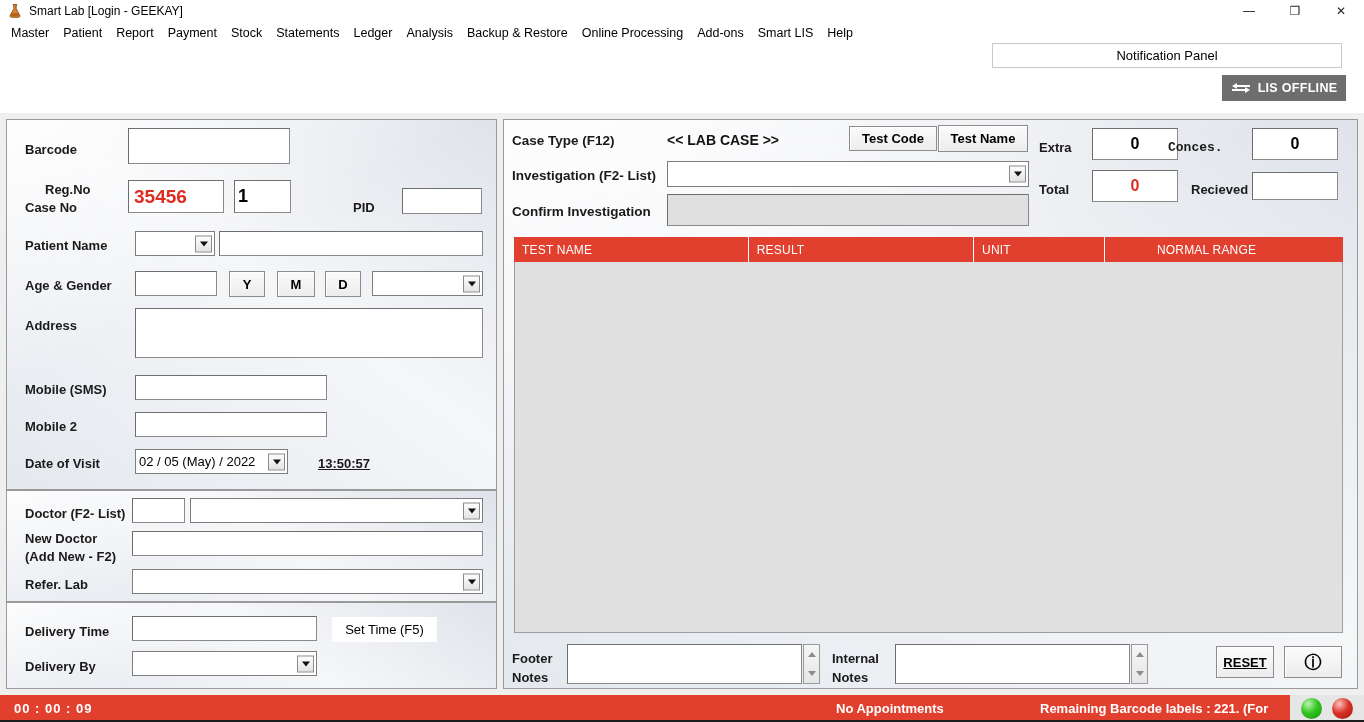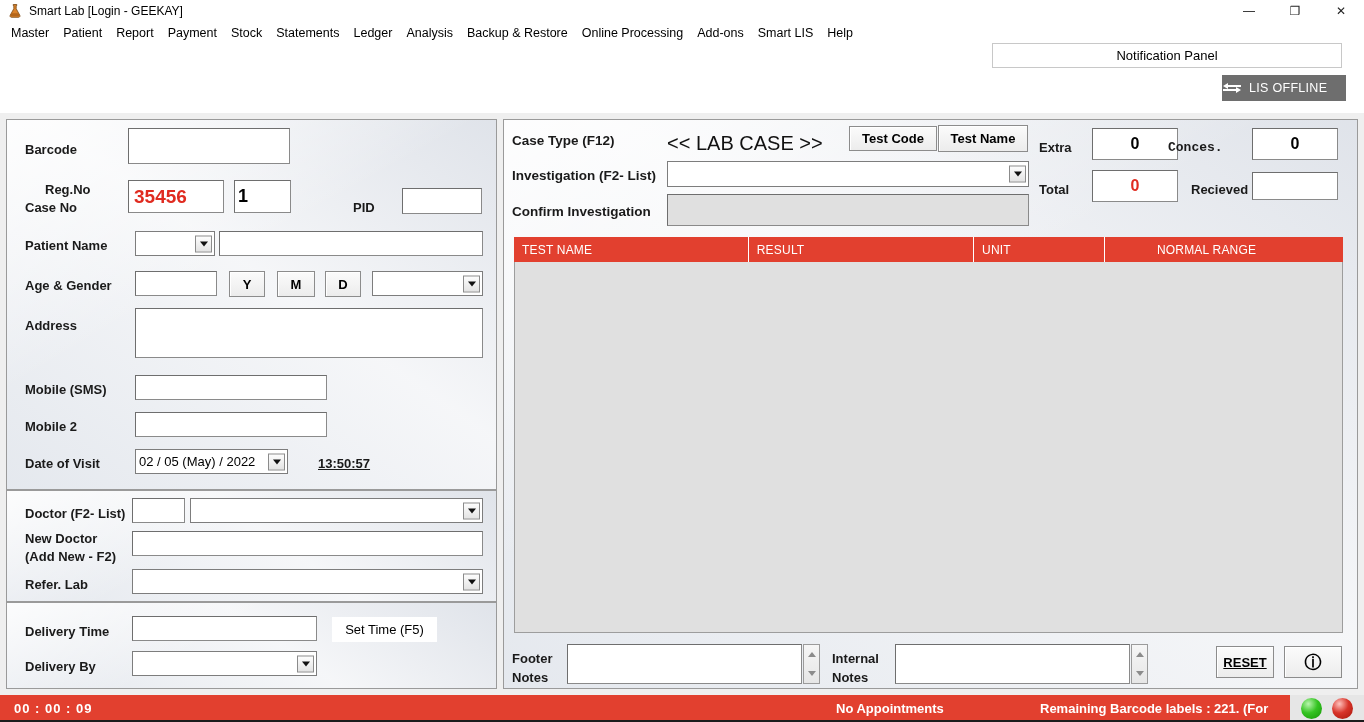--- a/index.html
+++ b/index.html
@@ -60,21 +60,21 @@
   }
   .notif-panel {
     position: absolute; left: 992px; top: 43px; width: 350px; height: 25px;
     background: #ffffff; border: 1px solid #c8c8c8;
     display: flex; align-items: center; justify-content: center;
     font-size: 13px; color: #000;
   }
   .lis-offline {
     position: absolute; left: 1222px; top: 75px; width: 124px; height: 26px;
     background: #6e6e6e; color: #fff; display: flex; align-items: center;
-    justify-content: flex-start; gap: 7px; font-size: 12.5px; font-weight: normal;
+    justify-content: center; gap: 7px; font-size: 12.5px; font-weight: bold;
     letter-spacing: .3px;
   }
   .lis-arrows { display:inline-flex; align-items:center; }
 
   
   .body-area {
     position: absolute; left: 0; top: 113px; width: 1364px; height: 582px;
     background: #efefef;
   }
 
@@ -144,21 +144,21 @@
     box-shadow: inset 1px 1px 0 #ffffff;
     font-size: 13px; font-weight: bold; color: #000;
     display: flex; align-items: center; justify-content: center;
     font-family: "Liberation Sans", sans-serif;
     cursor: default;
   }
   .btn.flat { background: #ffffff; border: 1px solid #ffffff; box-shadow:none; font-weight: normal; }
 
   
   .casetype-val {
-    position: absolute; font-size: 20px; font-weight: normal; color: #121212;
+    position: absolute; font-size: 14px; font-weight: bold; color: #121212;
   }
 
   
   .grid-head {
     position: absolute; left: 10px; top: 117px; width: 829px; height: 25px;
     display: flex; background: #e2402f;
   }
   .gh-cell {
     color: #ffffff; font-size: 12px; display:flex; align-items:center;
     padding-left: 8px; border-right: 1px solid #ffffff;

